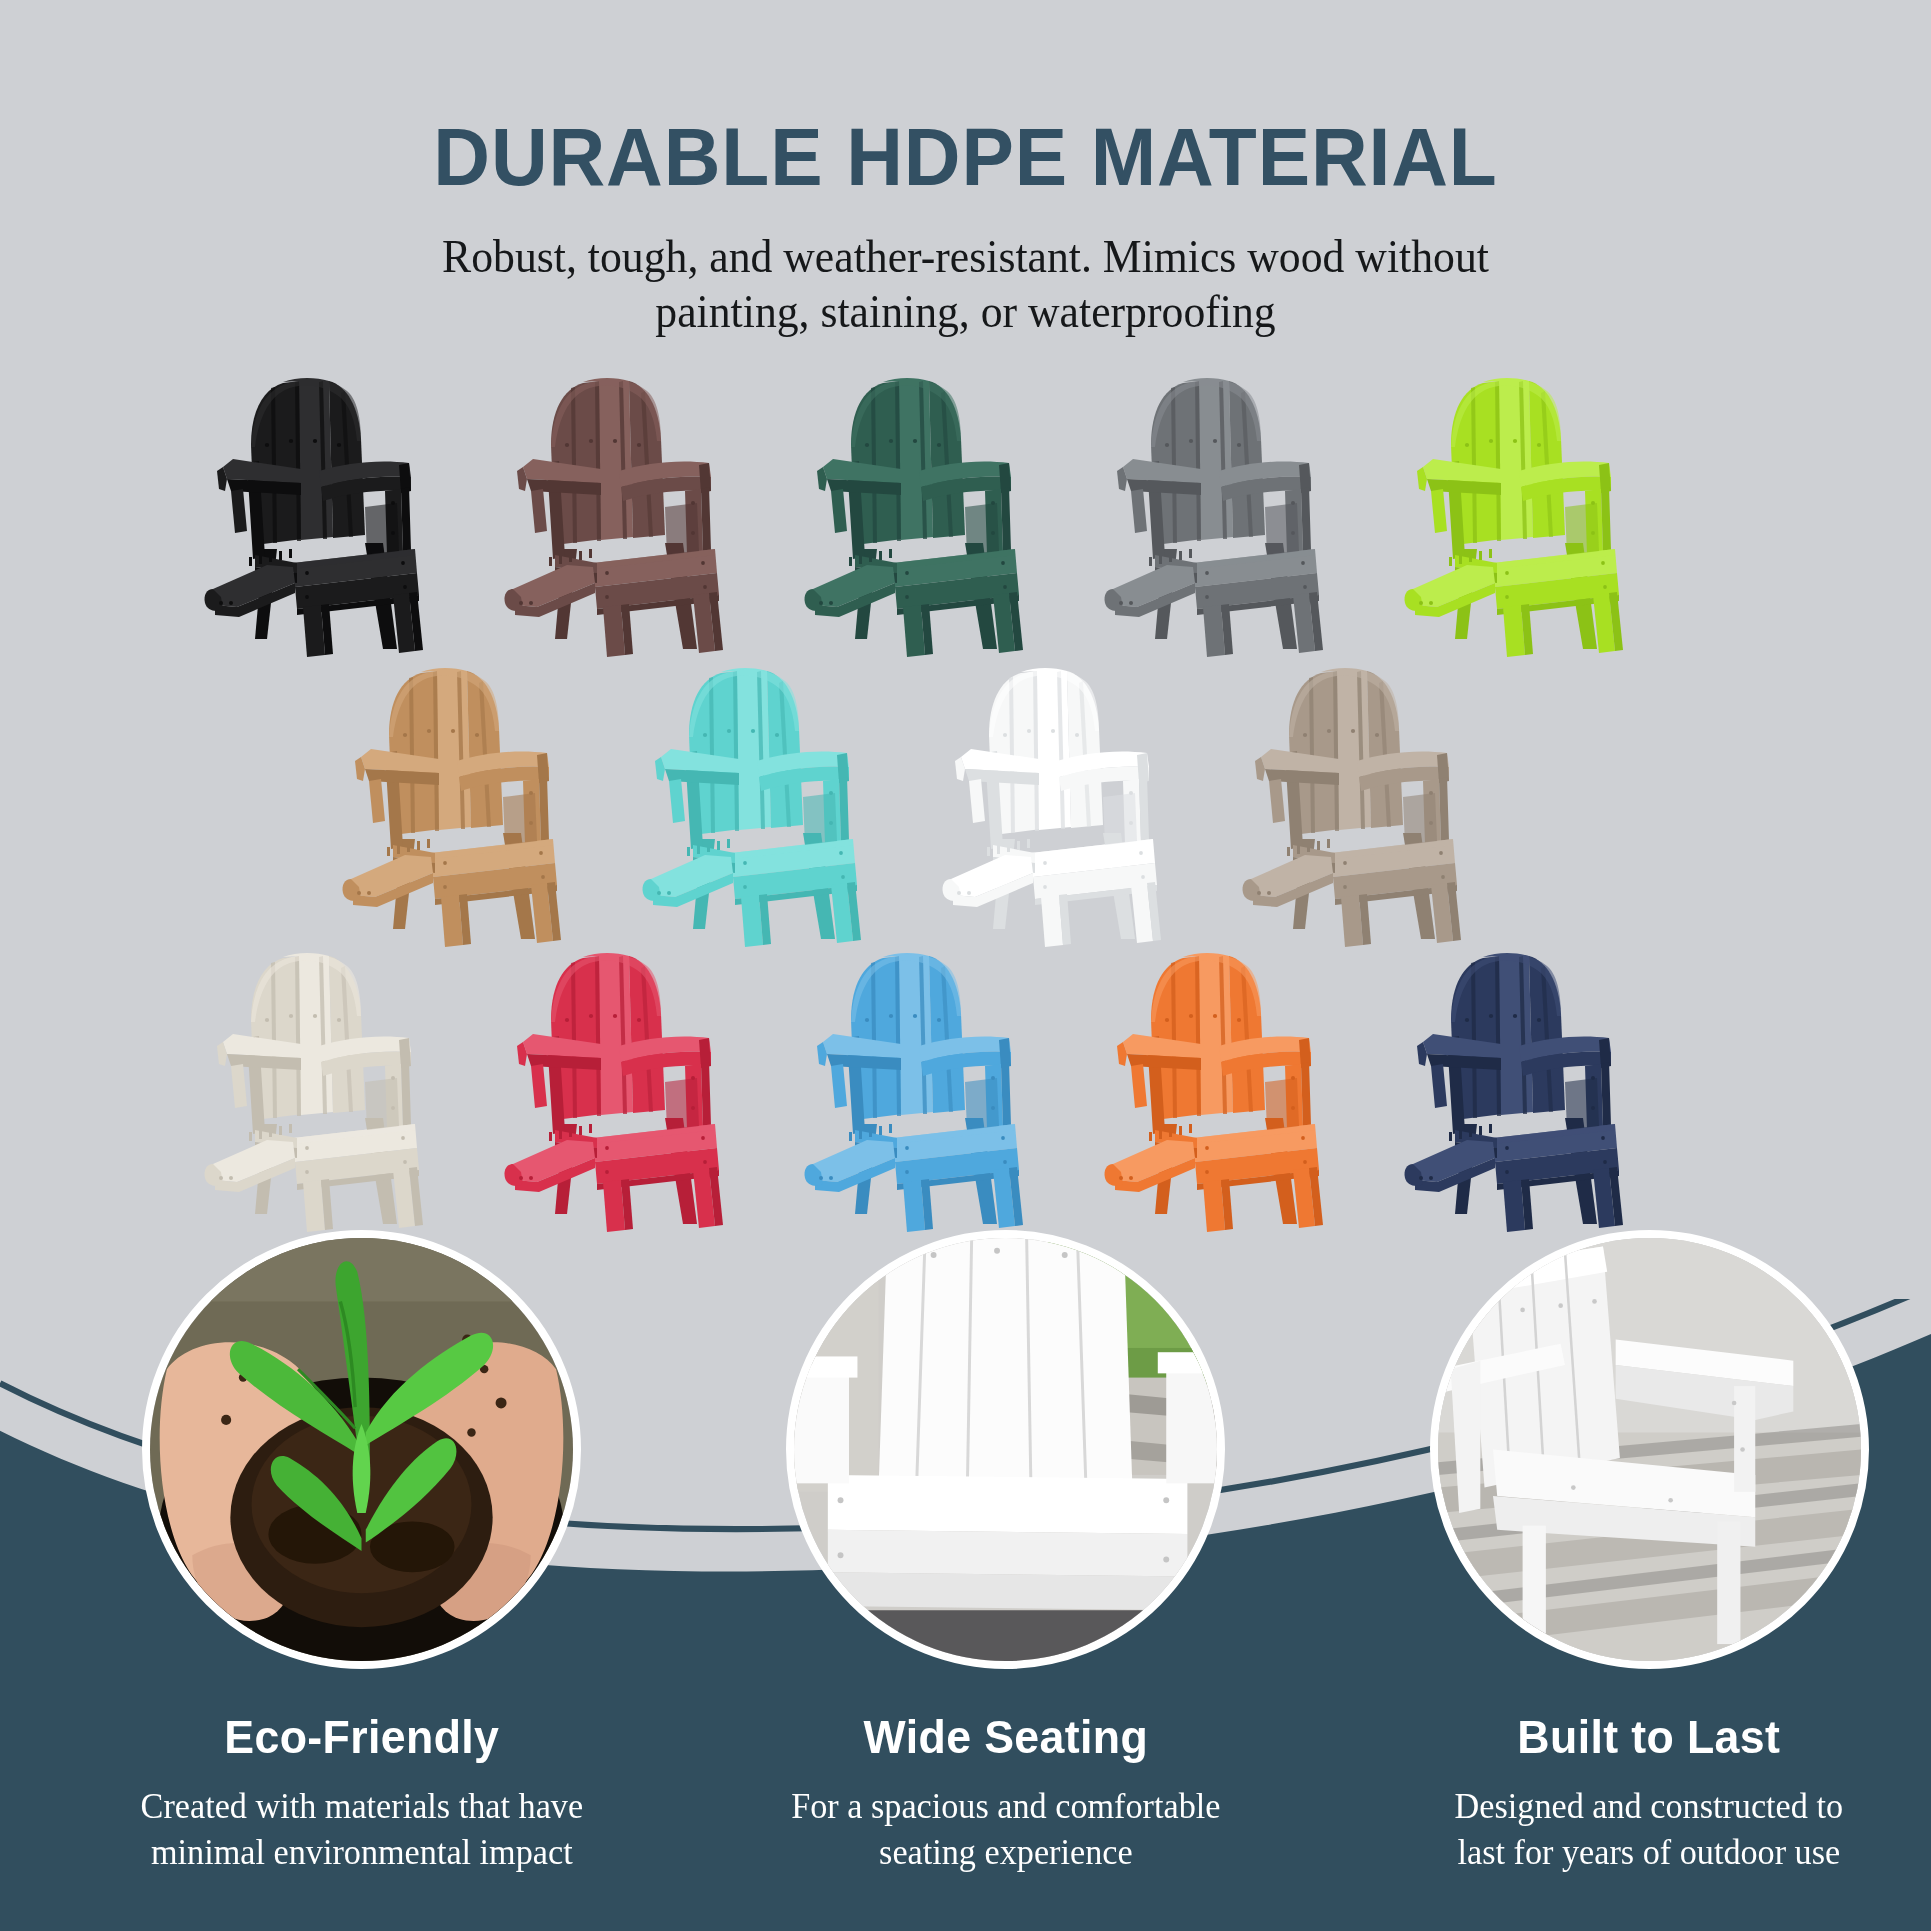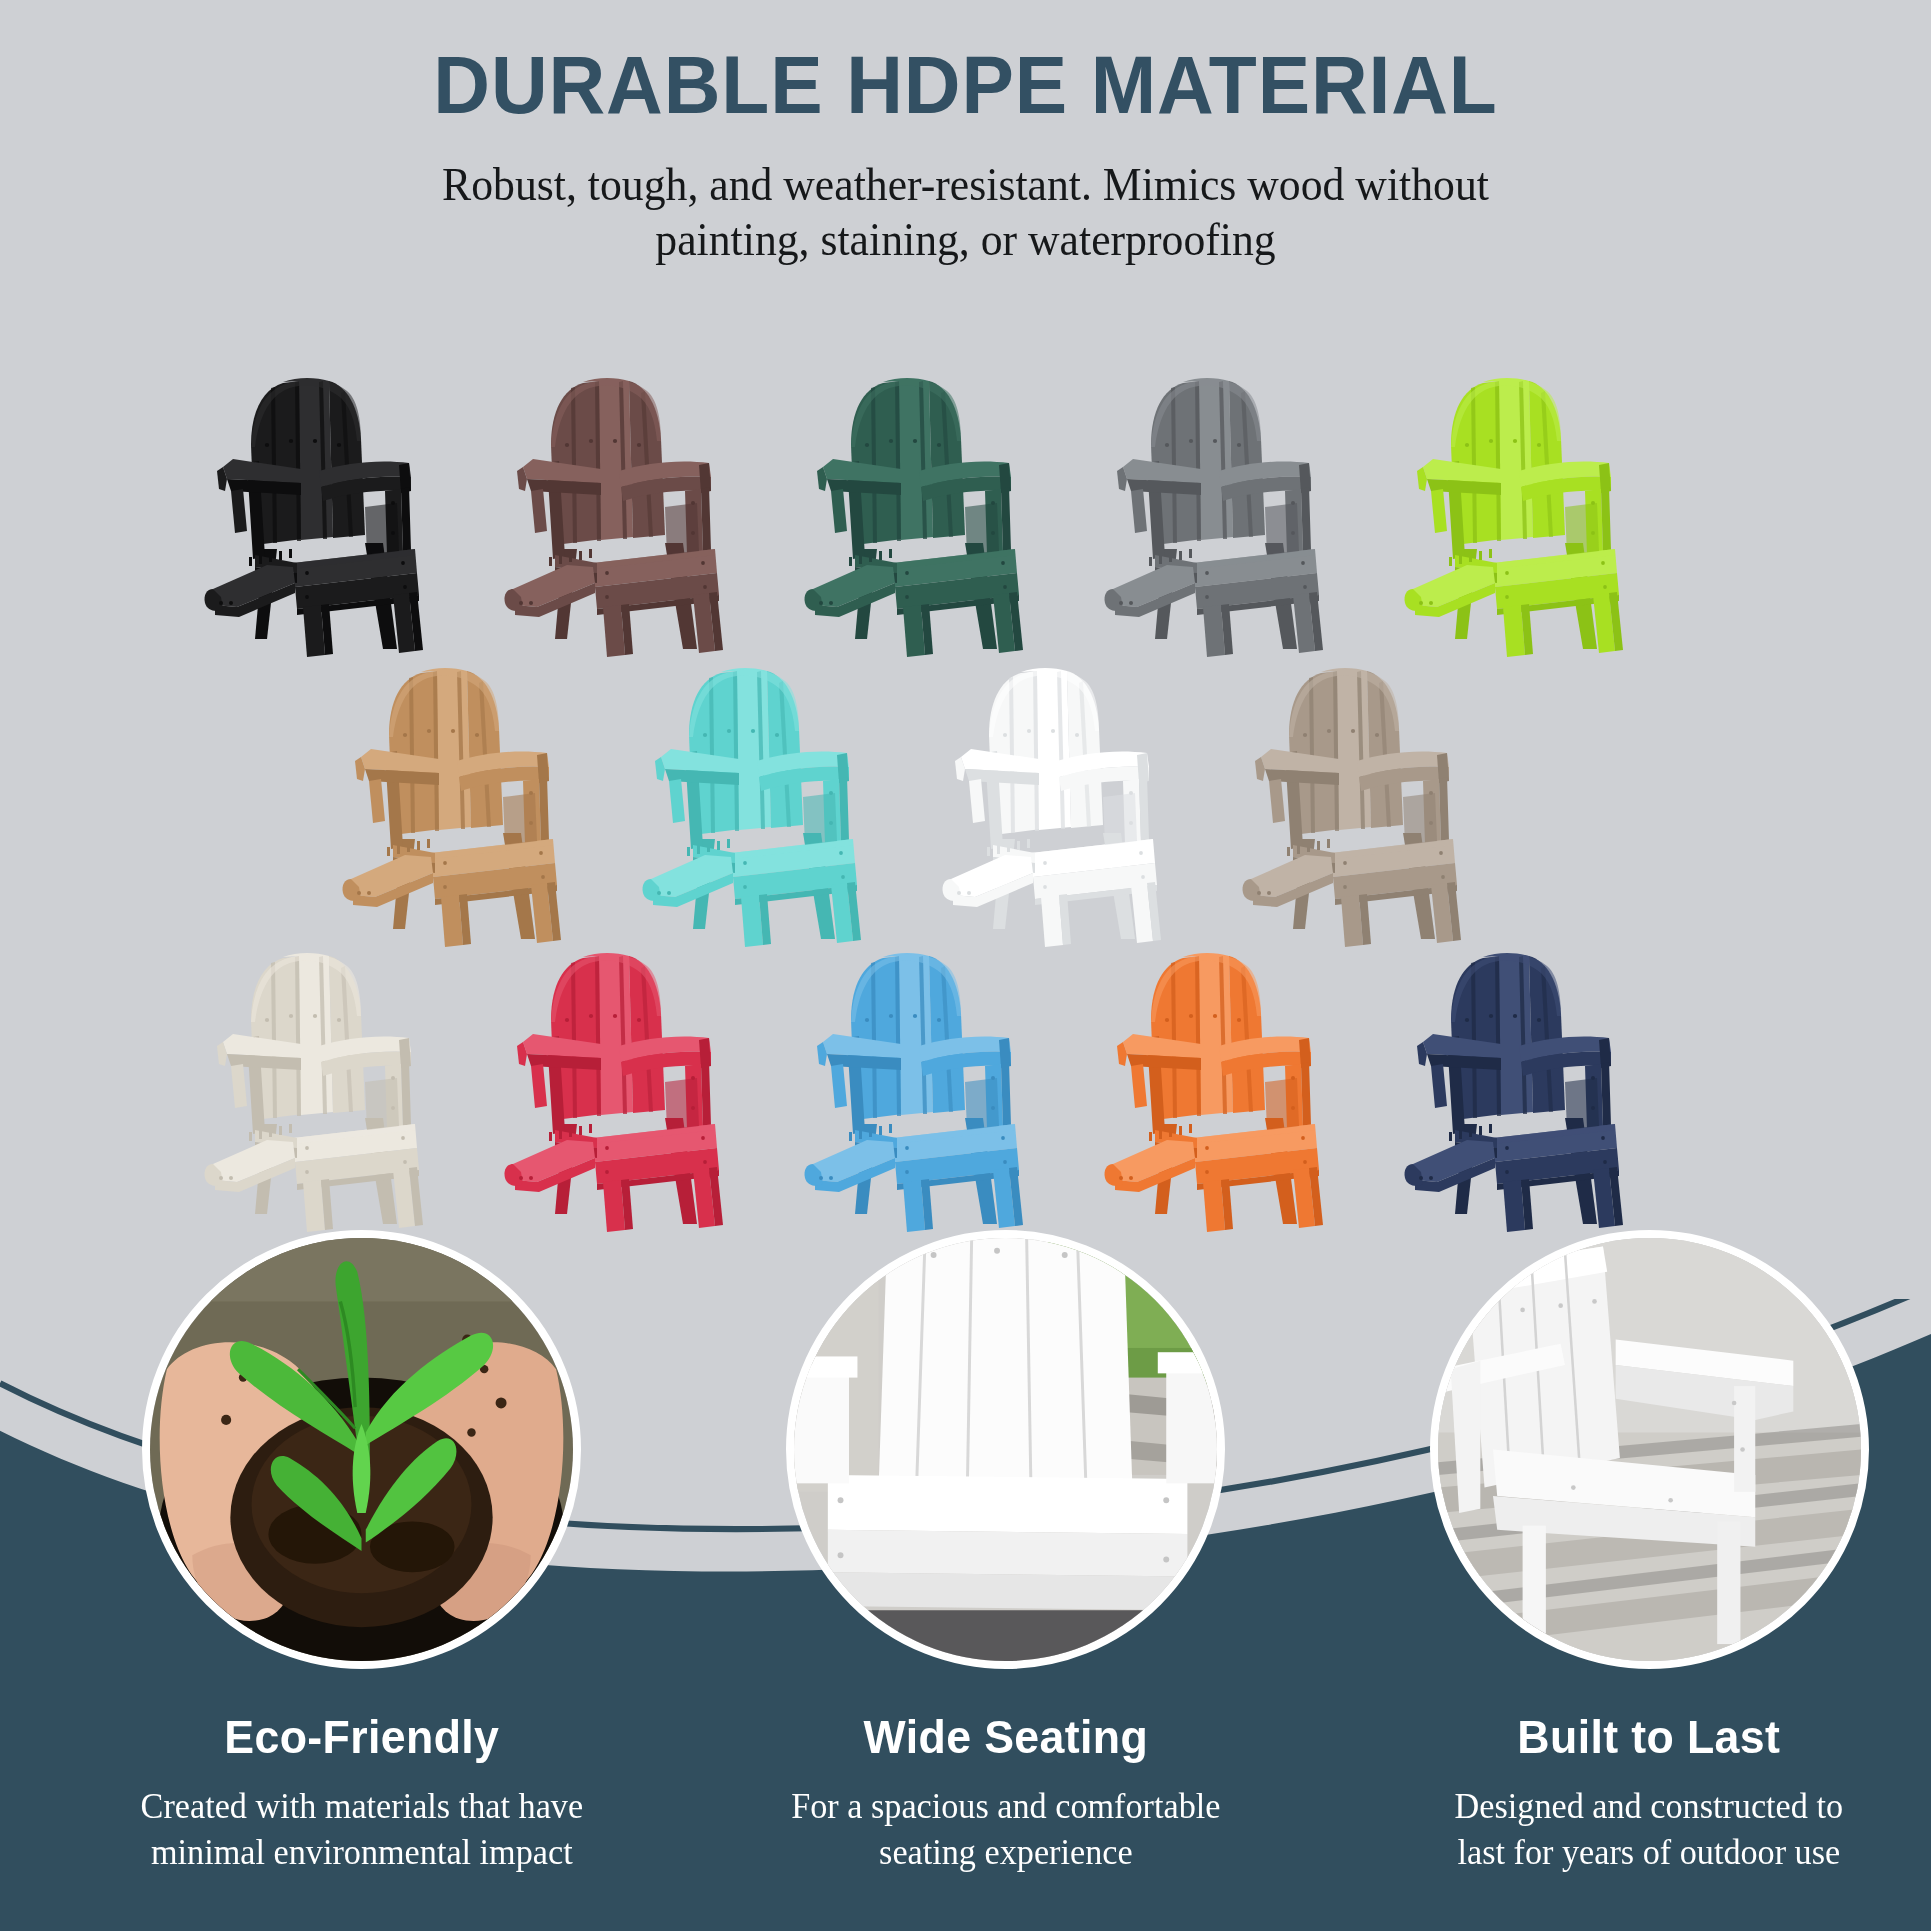--- a/index.html
+++ b/index.html
@@ -14,21 +14,21 @@
     background: #ced0d4;
     font-family: "Liberation Sans", sans-serif;
     position: relative;
   }
 
   
   .header {
     position: absolute;
     top: 0; left: 0;
     width: 1931px;
-    padding-top: 44px;
+    padding-top: 116px;
     text-align: center;
     z-index: 5;
   }
   .title {
     font-family: "Liberation Sans", sans-serif;
     font-weight: 700;
     font-size: 81px;
     letter-spacing: 0.9px;
     color: #335063;
     line-height: 1.02;

